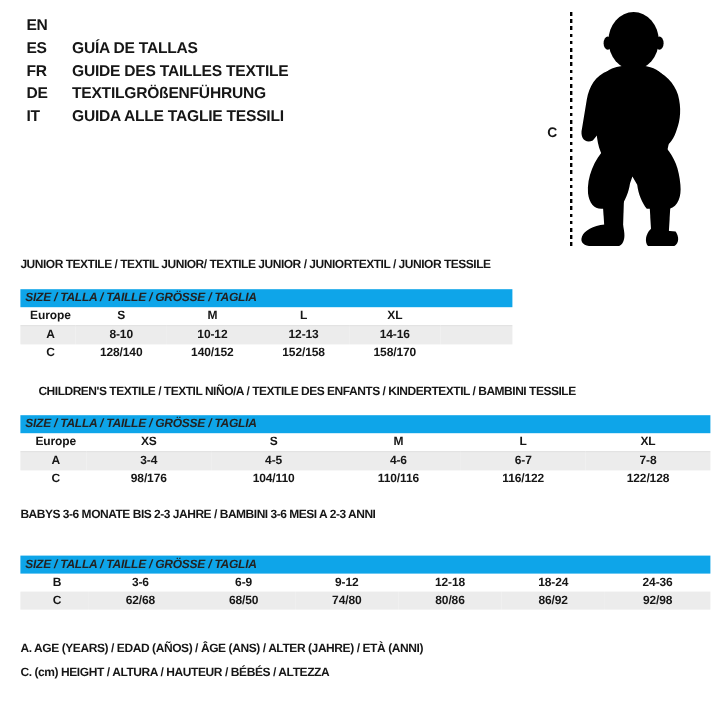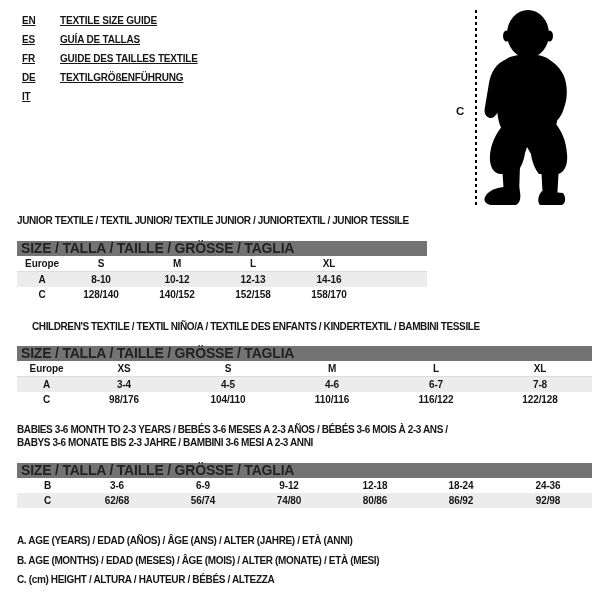--- a/index.html
+++ b/index.html
@@ -2,71 +2,71 @@
 <html><head>
 <meta charset="utf-8">
 <style>
   html,body{margin:0;padding:0;background:#ffffff;}
   .page{
     position:relative;width:600px;height:600px;background:#fff;overflow:hidden;
     font-family:"Liberation Sans",sans-serif;font-weight:bold;color:#161616;
   }
   
   .lang-block{position:absolute;left:22px;top:11px;}
-  .lang-row{display:flex;line-height:19px;font-size:10px;letter-spacing:-0.2px;text-decoration:underline;}
+  .lang-row{display:flex;line-height:19px;font-size:13px;letter-spacing:-0.2px;}
   .lang-code{width:38px;flex:0 0 38px;}
   .lang-title{white-space:nowrap;}
   
   .height-line{
     position:absolute;left:475px;top:10px;width:2px;height:197px;
     background-image:repeating-linear-gradient(to bottom,#000 0 3px,transparent 3px 6px);
   }
   .height-label{position:absolute;left:456px;top:105px;font-size:11.5px;}
   .baby-svg{position:absolute;left:479px;top:7px;}
   
   .tbl-title{position:absolute;left:17px;font-size:10px;letter-spacing:-0.4px;line-height:13px;white-space:nowrap;}
   .tbl-title.multi{white-space:normal;width:560px;}
   .tblwrap{position:absolute;left:17px;}
   .size-bar{
-    background:#737373;height:15px;line-height:15px;font-size:14px;
-    letter-spacing:-0.2px;padding-left:4px;color:#222;
+    background:#0ea5e9;height:15px;line-height:15px;font-size:10px;
+    letter-spacing:-0.2px;padding-left:4px;color:#222;font-style:italic;
   }
   table{border-collapse:collapse;table-layout:fixed;font-size:10px;letter-spacing:-0.1px;}
   td{height:15px;text-align:center;padding:0;vertical-align:middle;color:#161616;}
   td.lbl{text-align:center;padding-left:4px;}
   tr.hdr td{border-bottom:1px solid #dcdcdc;}
   tr.alt td{background:#ececec;}
   
   .legend{position:absolute;left:17px;top:531px;font-size:10px;letter-spacing:-0.35px;line-height:19.5px;}
   .legend div{white-space:nowrap;}
 </style>
 </head>
 <body>
 
 <div class="page">
 
   <div class="lang-block">
     <div class="lang-row">
       <span class="lang-code">EN</span>
-      <span class="lang-title">TEXTILE SIZE GUIDE</span>
     </div>
     <div class="lang-row">
       <span class="lang-code">ES</span>
       <span class="lang-title">GUÍA DE TALLAS</span>
     </div>
     <div class="lang-row">
       <span class="lang-code">FR</span>
       <span class="lang-title">GUIDE DES TAILLES TEXTILE</span>
     </div>
     <div class="lang-row">
       <span class="lang-code">DE</span>
       <span class="lang-title">TEXTILGRÖßENFÜHRUNG</span>
     </div>
     <div class="lang-row">
       <span class="lang-code">IT</span>
+      <span class="lang-title">GUIDA ALLE TAGLIE TESSILI</span>
     </div>
   </div>
 
   <div class="height-line"></div>
   <div class="height-label">C</div>
   <svg class="baby-svg" width="92" height="200" viewBox="0 0 92 200" aria-hidden="true">
     <g fill="#000000">
       <ellipse cx="49" cy="27" rx="21" ry="24"></ellipse>
       <ellipse cx="27.5" cy="29" rx="3.5" ry="5.5"></ellipse>
       <ellipse cx="70.5" cy="29" rx="3.5" ry="5.5"></ellipse>
@@ -158,21 +158,20 @@
         <td>104/110</td>
         <td>110/116</td>
         <td>116/122</td>
         <td>122/128</td>
       </tr>
     </tbody>
       </table>
   </div>
 
   <div class="tbl-title multi" style="top:423px;">
-    <div>BABIES 3-6 MONTH TO 2-3 YEARS / BEBÉS 3-6 MESES A 2-3 AÑOS / BÉBÉS 3-6 MOIS À 2-3 ANS /</div>
     <div>BABYS 3-6 MONATE BIS 2-3 JAHRE / BAMBINI 3-6 MESI A 2-3 ANNI</div>
   </div>
   <div class="tblwrap" style="top:463px;width:575px;">
     <div class="size-bar">SIZE / TALLA / TAILLE / GRÖSSE / TAGLIA</div>
     <table style="width:575px;">
       <colgroup>
           <col style="width:57px">
           <col style="width:86px">
           <col style="width:86px">
           <col style="width:86px">
@@ -186,29 +185,28 @@
         <td>3-6</td>
         <td>6-9</td>
         <td>9-12</td>
         <td>12-18</td>
         <td>18-24</td>
         <td>24-36</td>
       </tr>
       <tr class="alt">
         <td class="lbl">C</td>
         <td>62/68</td>
-        <td>56/74</td>
+        <td>68/50</td>
         <td>74/80</td>
         <td>80/86</td>
         <td>86/92</td>
         <td>92/98</td>
       </tr>
     </tbody>
       </table>
   </div>
 
   <div class="legend">
     <div>A. AGE (YEARS) / EDAD (AÑOS) / ÂGE (ANS) / ALTER (JAHRE) / ETÀ (ANNI)</div>
-    <div>B. AGE (MONTHS) / EDAD (MESES) / ÂGE (MOIS) / ALTER (MONATE) / ETÀ (MESI)</div>
     <div>C. (cm) HEIGHT / ALTURA / HAUTEUR / BÉBÉS / ALTEZZA</div>
   </div>
 
 </div>
 
 </body></html>

